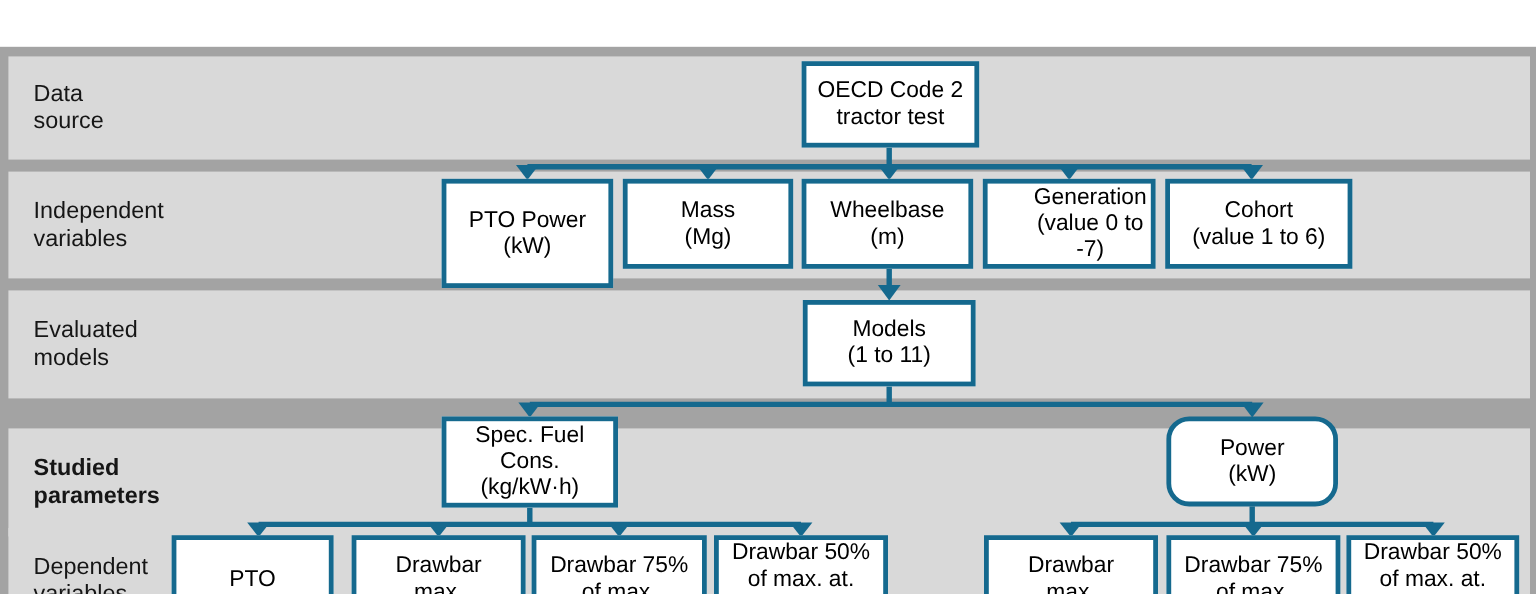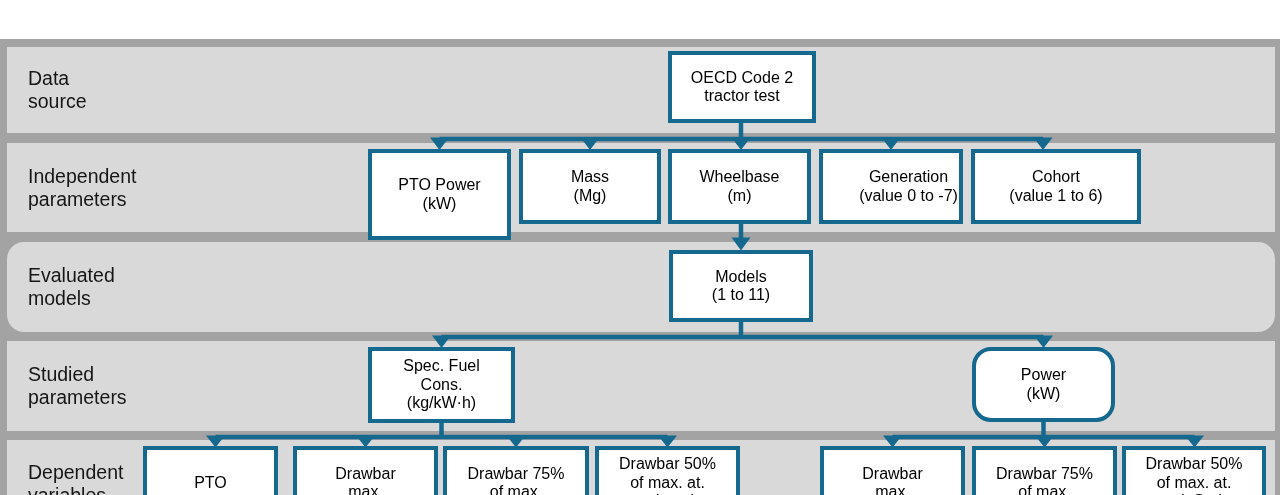--- a/index.html
+++ b/index.html
@@ -13,55 +13,55 @@
     margin-top: 39px;
   }
   .band {
     position: absolute;
     left: 7px;
     width: 1268px;
     background: #d9d9d9;
   }
   .band-1 { top: 8px;   height: 86px; }
   .band-2 { top: 104px; height: 89px; }
-  .band-3 { top: 203px; height: 90px; border-radius: 17px; }
-  .band-4 { top: 302px; height: 90px; }
+  .band-3 { top: 203px; height: 90px; }
+  .band-4 { top: 318px; height: 90px; font-weight: bold; }
   .band-5 { top: 401px; height: 88px; }
   .row-label {
     position: absolute;
     left: 21px;
     top: 50%;
     transform: translateY(-50%);
     font-size: 19.5px;
     line-height: 1.18;
     color: #161616;
     white-space: pre-line;
   }
   .node {
     position: absolute;
     box-sizing: border-box;
     background: #ffffff;
     border: 4px solid #15698e;
     display: flex;
     align-items: center;
     justify-content: center;
     text-align: center;
-    font-size: 16px;
+    font-size: 19px;
     line-height: 1.15;
     color: #000000;
     white-space: pre-line;
     padding: 1px;
   }
   
   .n-oecd      { left: 668px;  top: 12px;  width: 148px; height: 72px; }
   .n-ptopower  { left: 368px;  top: 110px; width: 143px; height: 91px; }
   .n-mass      { left: 519px;  top: 110px; width: 142px; height: 75px; }
   .n-wheelbase { left: 668px;  top: 110px; width: 143px; height: 75px; }
   .n-generation{ left: 819px;  top: 110px; width: 144px; height: 75px; padding-left: 36px; }
-  .n-cohort    { left: 971px;  top: 110px; width: 170px; height: 75px; }
+  .n-cohort    { left: 971px;  top: 110px; width: 156px; height: 75px; }
   .n-models    { left: 669px;  top: 211px; width: 144px; height: 72px; }
   .n-sfc       { left: 368px;  top: 308px; width: 147px; height: 76px; }
   .n-power     { left: 972px;  top: 308px; width: 143px; height: 75px; border-radius: 19px; }
   .n-pto       { left: 143px;  top: 407px; width: 135px; height: 74px; }
   .n-dmax-l    { left: 293px;  top: 407px; width: 145px; height: 74px; }
   .n-d75-l     { left: 443px;  top: 407px; width: 146px; height: 74px; }
   .n-d50-l     { left: 595px;  top: 407px; width: 145px; height: 74px; }
   .n-dmax-r    { left: 820px;  top: 407px; width: 145px; height: 74px; }
   .n-d75-r     { left: 972px;  top: 407px; width: 145px; height: 74px; }
   .n-d50-r     { left: 1122px; top: 407px; width: 144px; height: 74px; }
@@ -75,21 +75,21 @@
 <body>
 
 <div class="stage">
 
   <div class="band band-1">
     <div class="row-label">Data
 source</div>
   </div>
   <div class="band band-2">
     <div class="row-label">Independent
-parameters</div>
+variables</div>
   </div>
   <div class="band band-3">
     <div class="row-label">Evaluated
 models</div>
   </div>
   <div class="band band-4">
     <div class="row-label">Studied
 parameters</div>
   </div>
   <div class="band band-5">

